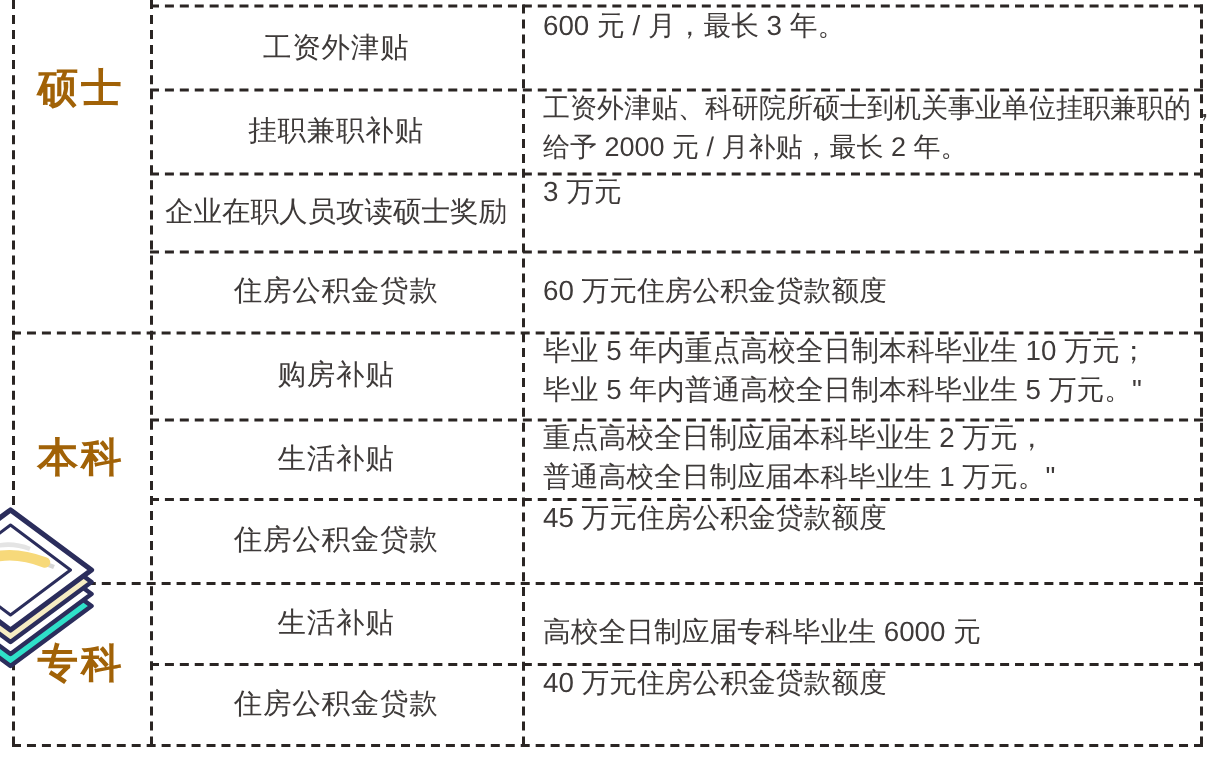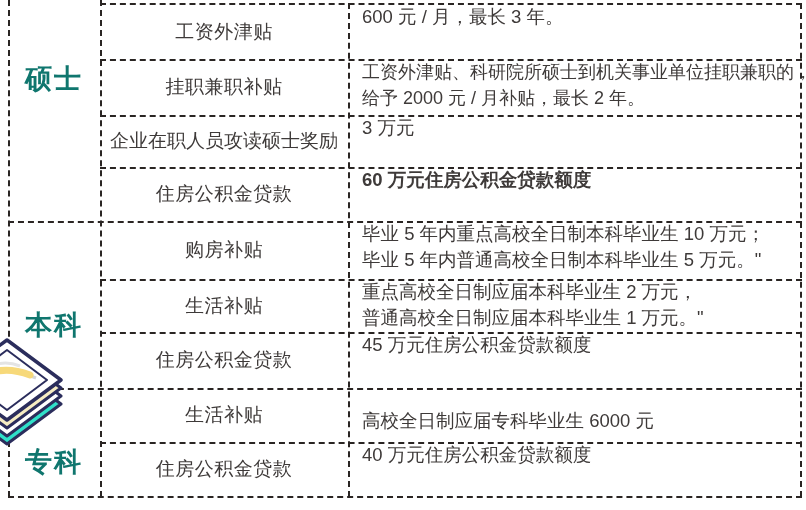--- a/index.html
+++ b/index.html
@@ -12,21 +12,21 @@
   .vline{position:absolute;width:0;border-left:2px dashed #2a2523;}
   
   .cell{position:absolute;display:flex;align-items:center;}
   .lab{left:100px;width:248px;justify-content:center;text-align:center;
        font-size:19px;font-weight:500;letter-spacing:0.5px;}
   .val{left:348px;width:452px;padding-left:14px;box-sizing:border-box;
        flex-direction:column;align-items:flex-start;justify-content:flex-start;
        font-size:18.5px;line-height:26px;white-space:nowrap;}
   .lvl{left:8px;width:92px;justify-content:center;
        font-family:"DejaVu Serif","Liberation Serif",serif;
-       font-weight:bold;font-size:27px;color:#0f766e;letter-spacing:2px;margin-top:20px;}
+       font-weight:bold;font-size:27px;color:#a16207;letter-spacing:2px;}
   .books{position:absolute;left:-52px;top:338px;}
 </style>
 </head>
 <body>
 
 <div class="canvas">
 
   <div class="vline" style="left:8px;top:0;height:497px;"></div>
   <div class="vline" style="left:100px;top:0;height:497px;"></div>
   <div class="vline" style="left:348px;top:3px;height:494px;"></div>
@@ -57,21 +57,21 @@
     <div>工资外津贴、科研院所硕士到机关事业单位挂职兼职的，</div>
     <div>给予 2000 元 / 月补贴，最长 2 年。</div>
   </div>
 
   <div class="cell lab" style="top:115px;height:52px;letter-spacing:0;">企业在职人员攻读硕士奖励</div>
   <div class="cell val" style="top:115px;height:52px;">
     <div>3 万元</div>
   </div>
 
   <div class="cell lab" style="top:167px;height:54px;">住房公积金贷款</div>
-  <div class="cell val" style="top:167px;height:54px;font-weight:bold;">
+  <div class="cell val" style="top:181px;height:54px;">
     <div>60 万元住房公积金贷款额度</div>
   </div>
 
   <div class="cell lab" style="top:221px;height:58px;">购房补贴</div>
   <div class="cell val" style="top:221px;height:58px;">
     <div>毕业 5 年内重点高校全日制本科毕业生 10 万元；</div>
     <div>毕业 5 年内普通高校全日制本科毕业生 5 万元。"</div>
   </div>
 
   <div class="cell lab" style="top:279px;height:53px;">生活补贴</div>

